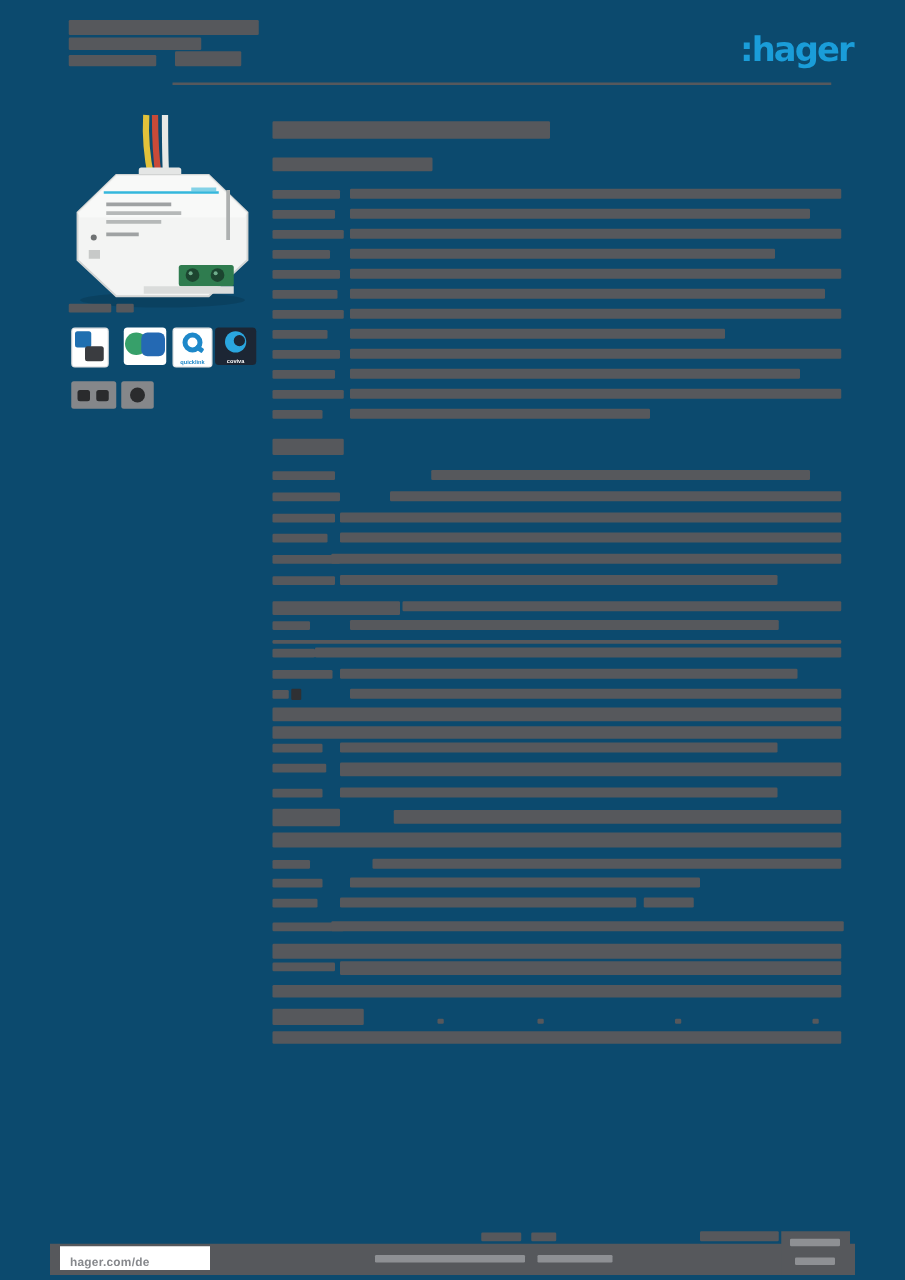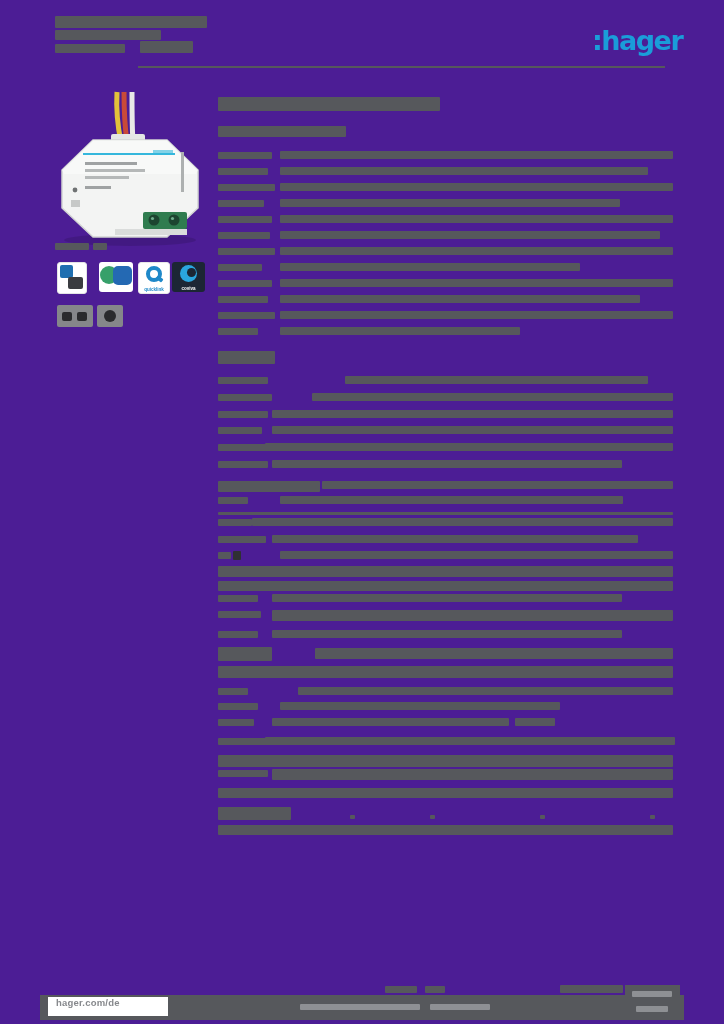--- a/index.html
+++ b/index.html
@@ -1,30 +1,30 @@
 <!DOCTYPE html>
 <html><head>
 <meta charset="utf-8">
 <style>
   html,body{margin:0;padding:0;}
   body{width:724px;height:1024px;background:#ffffff;position:relative;overflow:hidden;
        font-family:"Liberation Sans","DejaVu Sans",sans-serif;}
-  .page{position:absolute;inset:0;background:#4c1d95;}
+  .page{position:absolute;inset:0;background:#0c4a6e;}
   .layer{position:absolute;inset:0;pointer-events:none;}
   .bar{position:absolute;border-radius:1px;}
   .rule{position:absolute;background:#56585C;}
   .logo{position:absolute;left:592px;top:26px;width:78px;height:32px;
         font-weight:bold;font-size:27px;letter-spacing:-1.5px;color:#1A9DD9;
         font-family:"DejaVu Sans","Liberation Sans",sans-serif;line-height:30px;}
   .tile{position:absolute;border-radius:3px;overflow:hidden;}
   .tile .cap{position:absolute;left:0;right:0;bottom:1px;text-align:center;
              font-size:4.5px;line-height:5px;font-weight:bold;}
   .footerbar{position:absolute;left:40px;top:995px;width:644px;height:25px;background:#56585C;}
   .sitebox{position:absolute;left:48px;top:997px;width:120px;height:19px;background:#ffffff;
-           display:flex;align-items:flex-start;padding-left:8px;box-sizing:border-box;}
+           display:flex;align-items:flex-end;padding-left:8px;box-sizing:border-box;}
   .sitebox span{font-size:9.5px;font-weight:bold;color:#86888C;letter-spacing:0.2px;}
   .pageblock{position:absolute;left:625px;top:985px;width:55px;height:35px;background:#56585C;}
   svg{display:block;}
 </style>
 </head>
 <body>
 
 <div class="page">
 
   <div class="layer">

